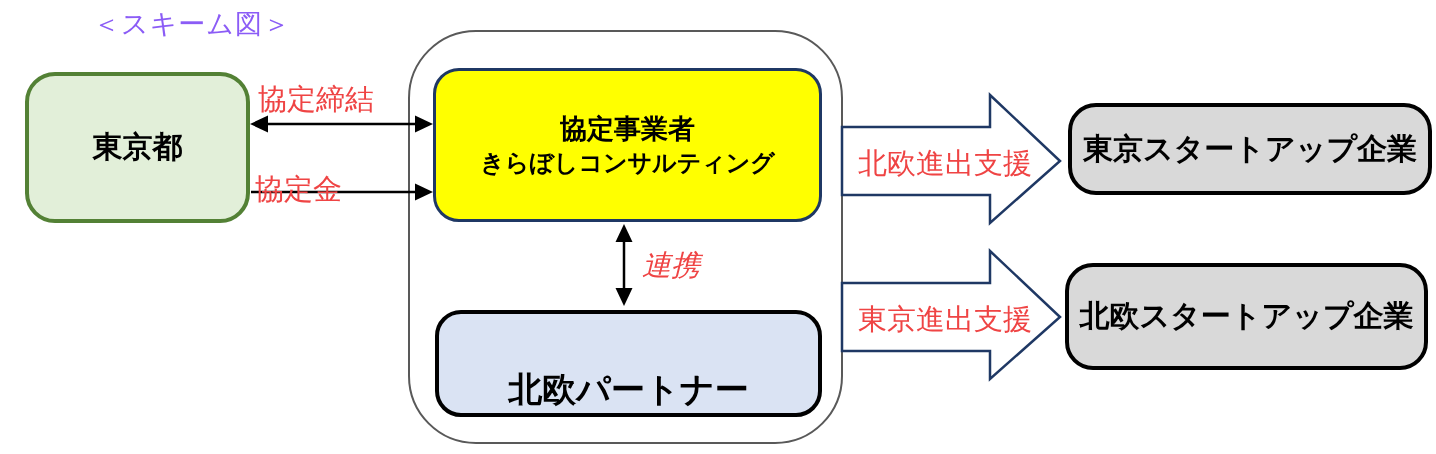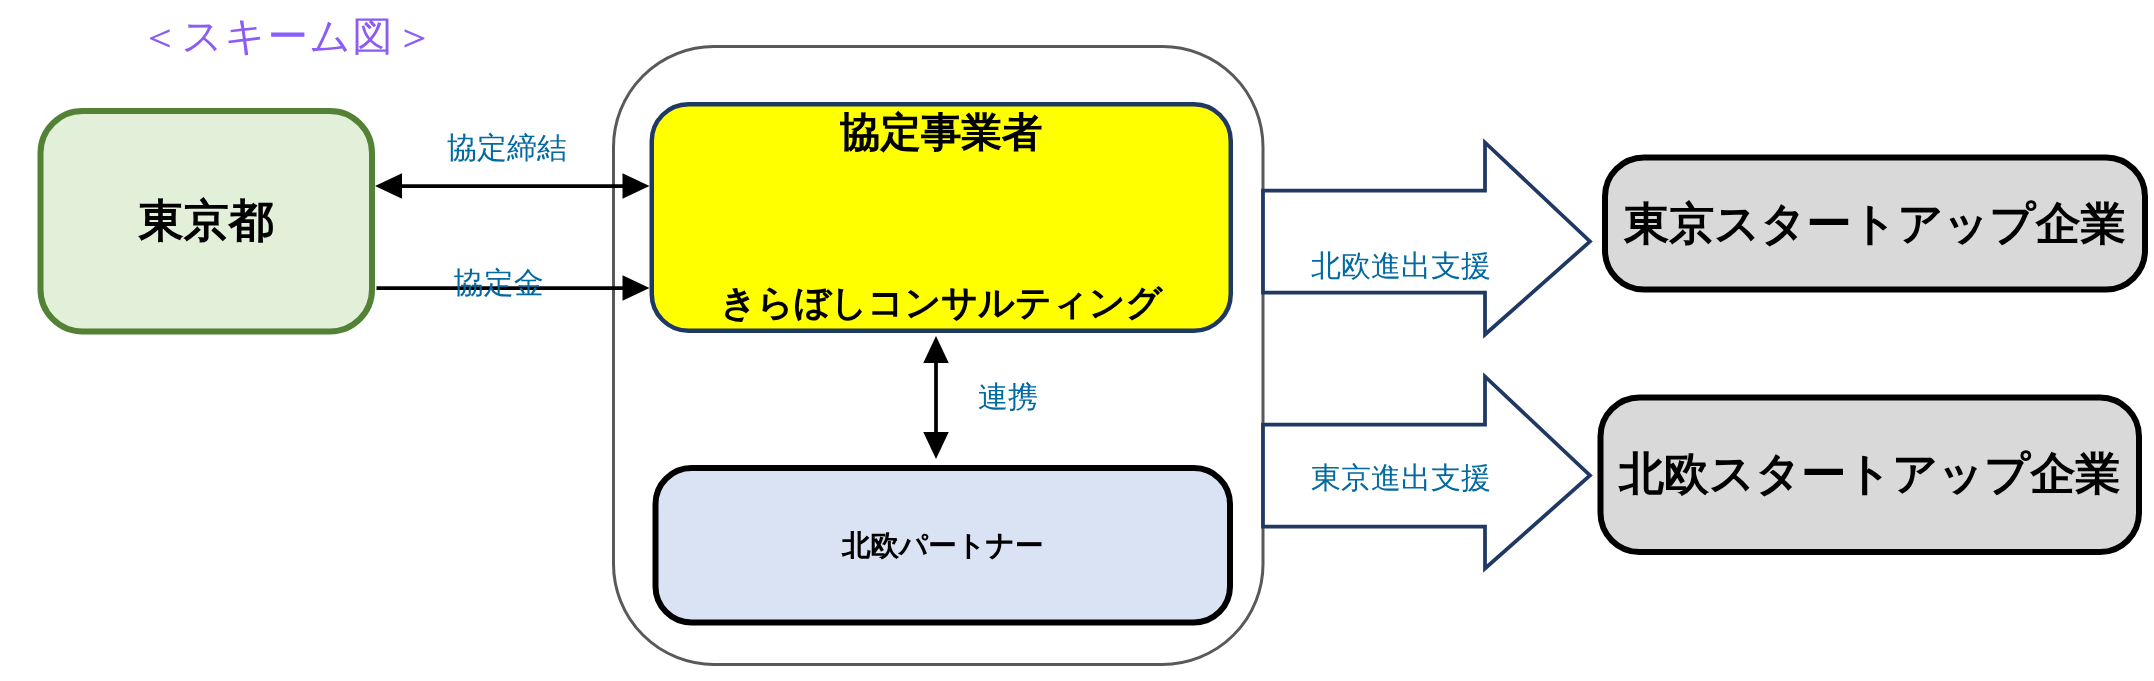--- a/index.html
+++ b/index.html
@@ -49,56 +49,55 @@
     left: 408px; top: 30px; width: 435px; height: 414px;
     background: #ffffff;
     border: 2.5px solid var(--frame_border);
     border-radius: 68px;
   }
   .box.yellow {
     left: 433px; top: 68px; width: 389px; height: 154px;
     background: var(--yellow_fill);
     border: 3.5px solid var(--navy);
     border-radius: 26px;
-    justify-content: space-between;
   }
   .box.yellow .op-title { font-size: 27px; line-height: 34px; }
   .box.yellow .op-name  { font-size: 24px; line-height: 33px; }
   .box.blue {
     left: 435px; top: 310px; width: 387px; height: 107px;
     background: var(--blue_fill);
     border: 4px solid var(--black);
     border-radius: 26px;
-    font-size: 19px;
+    font-size: 34px;
+    justify-content: flex-end;
   }
   .box.gray {
     background: var(--gray_fill);
     border: 4px solid var(--black);
     border-radius: 28px;
     font-size: 30px;
   }
   .box.gray.top    { left: 1068px; top: 103px; width: 364px; height: 92px; text-align: center; }
   .box.gray.bottom { left: 1065px; top: 263px; width: 363px; height: 107px; }
   .arrow-layer {
     position: absolute;
     left: 0; top: 0; width: 1436px; height: 454px;
     pointer-events: none;
   }
   .edge-label {
     position: absolute;
-    font-size: 20px;
-    color: #0369a1;
-    text-align: center;
+    font-size: 29px;
+    color: #ef4444;
     white-space: nowrap;
     line-height: 26px;
   }
   .label-agreement { left: 258px; top: 86px;  width: 160px; }
   .label-fee       { left: 255px; top: 156px; width: 155px; margin-top: 20px; }
-  .label-coop      { left: 642px; top: 252px; width: 60px;  }
-  .label-nordic-support { left: 858px; top: 150px; width: 152px; margin-top: 15px; }
+  .label-coop      { left: 642px; top: 252px; width: 60px; font-style: italic;  }
+  .label-nordic-support { left: 858px; top: 150px; width: 152px; }
   .label-tokyo-support  { left: 858px; top: 306px; width: 152px; }
 </style>
 </head>
 <body>
 
 <div class="stage">
 
   <div class="title">＜スキーム図＞</div>
 
   <div class="box green">

